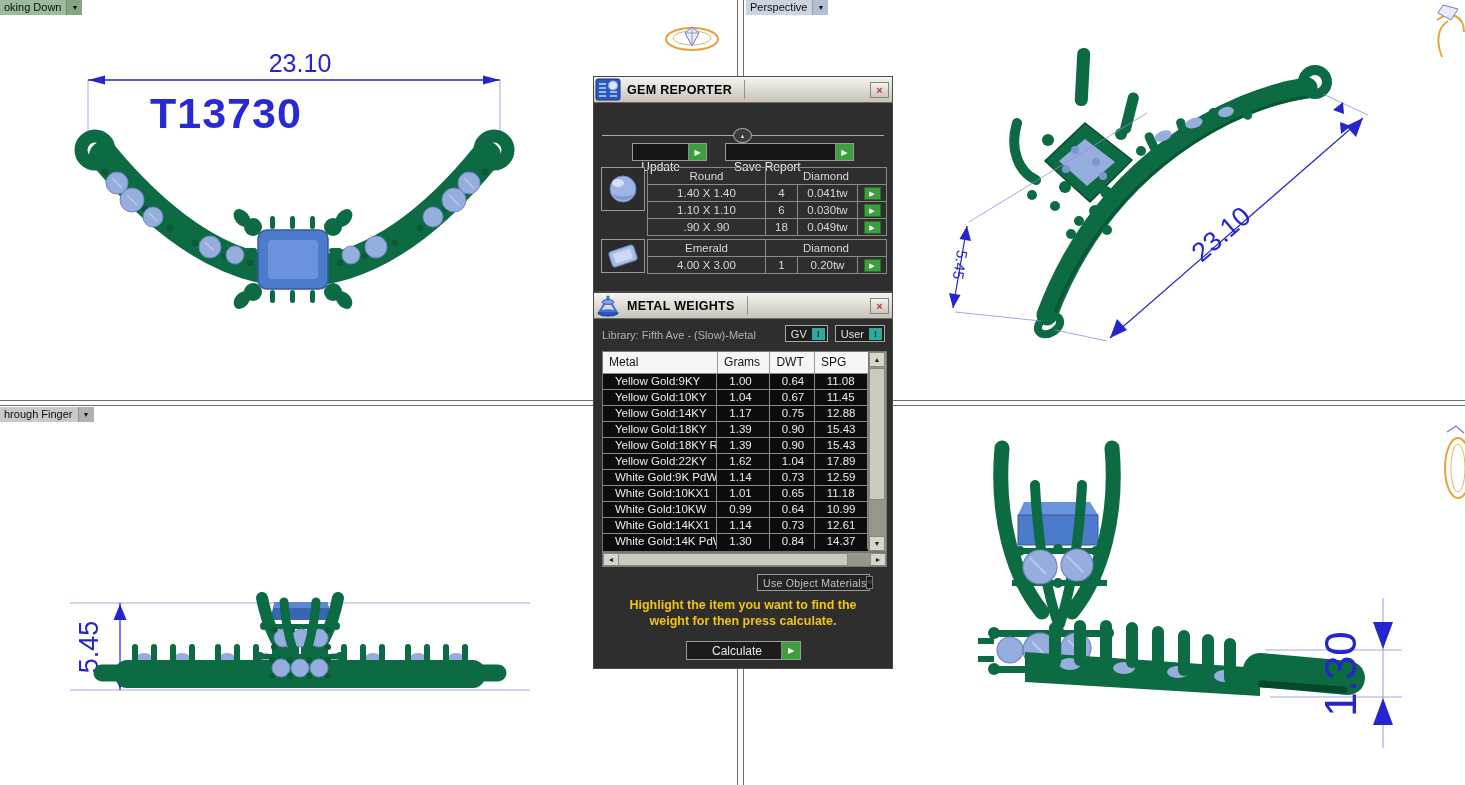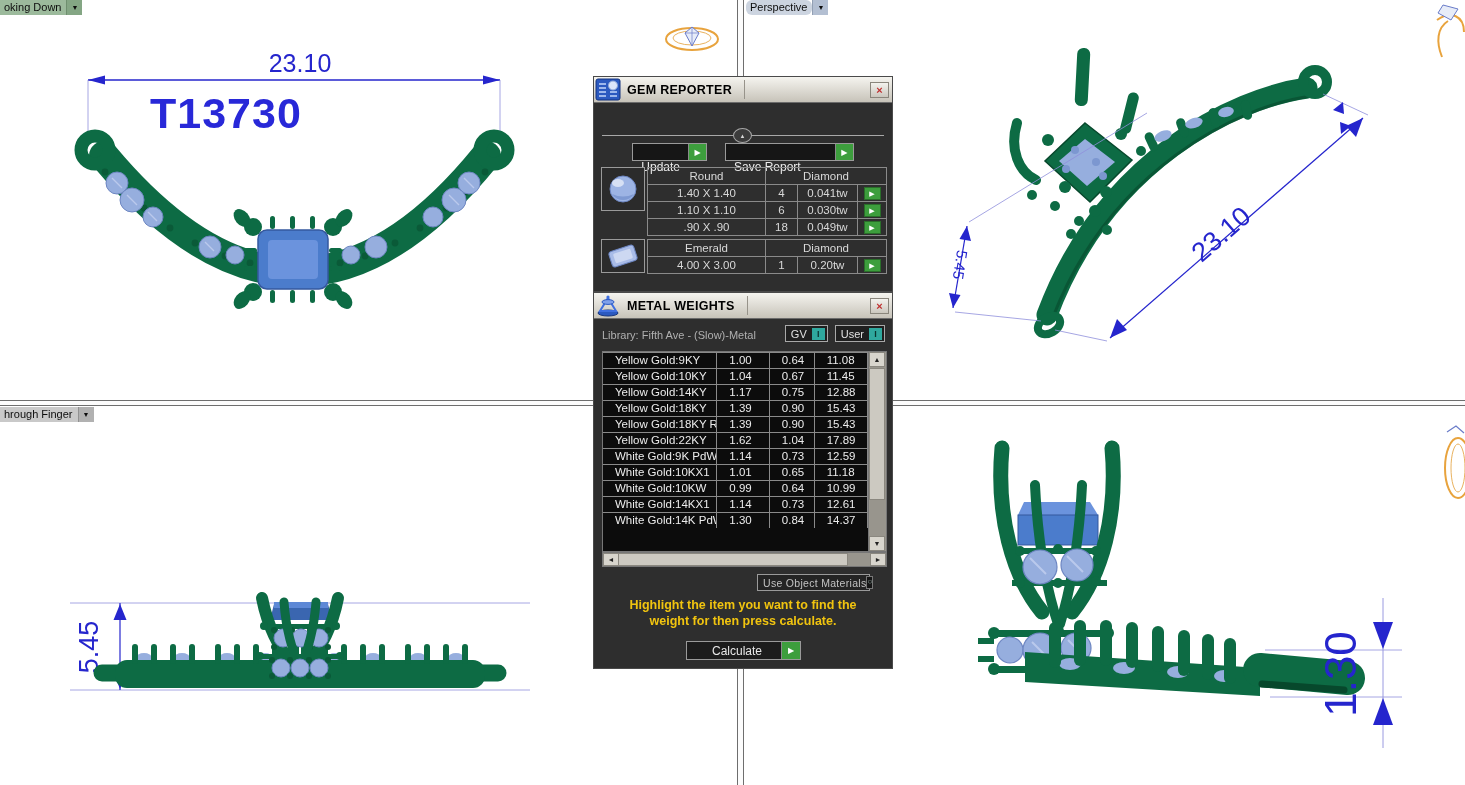--- a/index.html
+++ b/index.html
@@ -11,21 +11,21 @@
   #div-h{position:absolute;left:0;top:400px;width:1465px;height:4px;background:#fcfcfc;
          border-top:1px solid #6e6e6e;border-bottom:1px solid #6e6e6e;z-index:2;}
   #div-v{position:absolute;left:737px;top:0;width:5px;height:785px;background:#fcfcfc;
          border-left:1px solid #6e6e6e;border-right:1px solid #6e6e6e;z-index:2;}
 
   
   .vp-label{position:absolute;height:15px;display:flex;z-index:3;font-size:11px;line-height:15px;color:#0d0d0d;}
   .vp-label .txt{padding:0 5px 0 4px;white-space:nowrap;}
   .vp-label .dd{width:15px;text-align:center;font-size:7px;}
   #lbl-tl{left:0;top:0;} #lbl-tl .txt{background:#9cba9c;} #lbl-tl .dd{background:#84a684;border-left:1px solid #6f8f6f;}
-  #lbl-tr{left:746px;top:0;} #lbl-tr .txt{background:#ccd4e0;border-radius:6px;} #lbl-tr .dd{background:#b3bfd2;border-left:1px solid #93a0b4;}
+  #lbl-tr{left:746px;top:0;} #lbl-tr .txt{background:#ccd4e0;} #lbl-tr .dd{background:#b3bfd2;border-left:1px solid #93a0b4;}
   #lbl-bl{left:0;top:407px;} #lbl-bl .txt{background:#c9c9c9;} #lbl-bl .dd{background:#b1b1b1;border-left:1px solid #919191;}
 
   .vpsvg{position:absolute;z-index:1;}
 
   
   .panel{position:absolute;left:593px;width:300px;background:#2e2e2e;border:1px solid #4a4a4a;
          box-sizing:border-box;z-index:10;}
   #gem-reporter{top:76px;height:216px;}
   #metal-weights{top:292px;height:377px;}
   .titlebar{position:relative;height:25px;background:linear-gradient(#f5f4ef,#c7c3b9);
@@ -587,20 +587,26 @@
         <span class="tbox">I</span>
       </button>
       <button class="mw-tog">
         <span class="tl">User</span>
         <span class="tbox">I</span>
       </button>
     </div>
 
     <div id="mw-table">
       <div id="mw-cols">
+        <div class="mw-hrow">
+          <div class="mw-hc mc0">Metal</div>
+          <div class="mw-hc mc1">Grams</div>
+          <div class="mw-hc mc2">DWT</div>
+          <div class="mw-hc mc3">SPG</div>
+        </div>
         <div class="mw-row">
           <div class="mw-c mc0">Yellow Gold:9KY</div>
             <div class="mw-c mc1">1.00</div>
           <div class="mw-c mc2">0.64</div>
             <div class="mw-c mc3">11.08</div>
         </div>
         <div class="mw-row">
           <div class="mw-c mc0">Yellow Gold:10KY</div>
             <div class="mw-c mc1">1.04</div>
           <div class="mw-c mc2">0.67</div>

